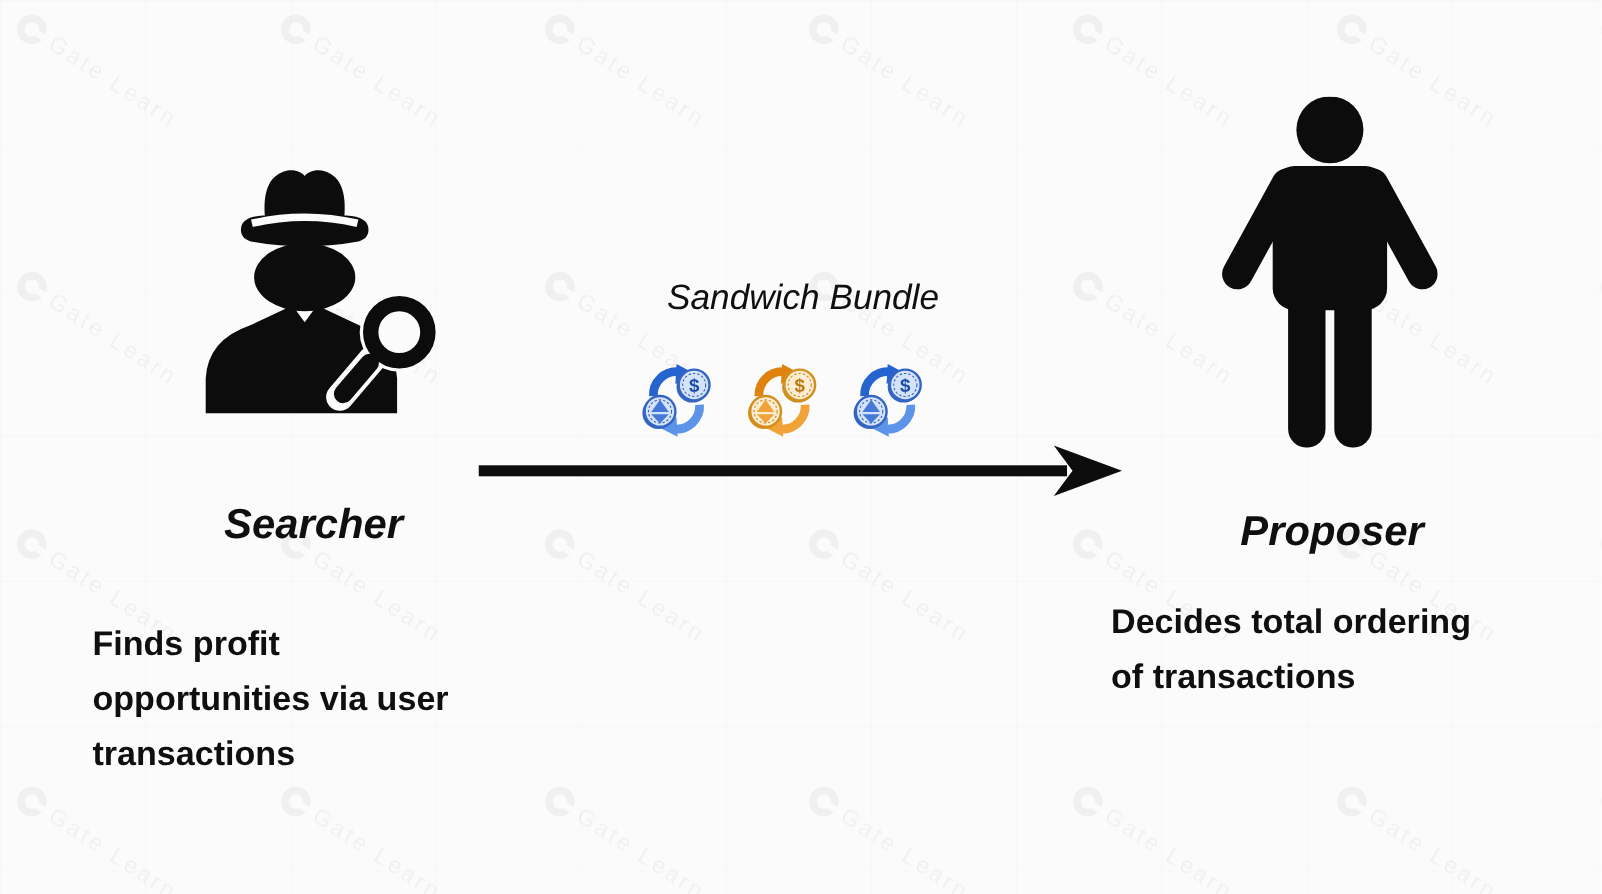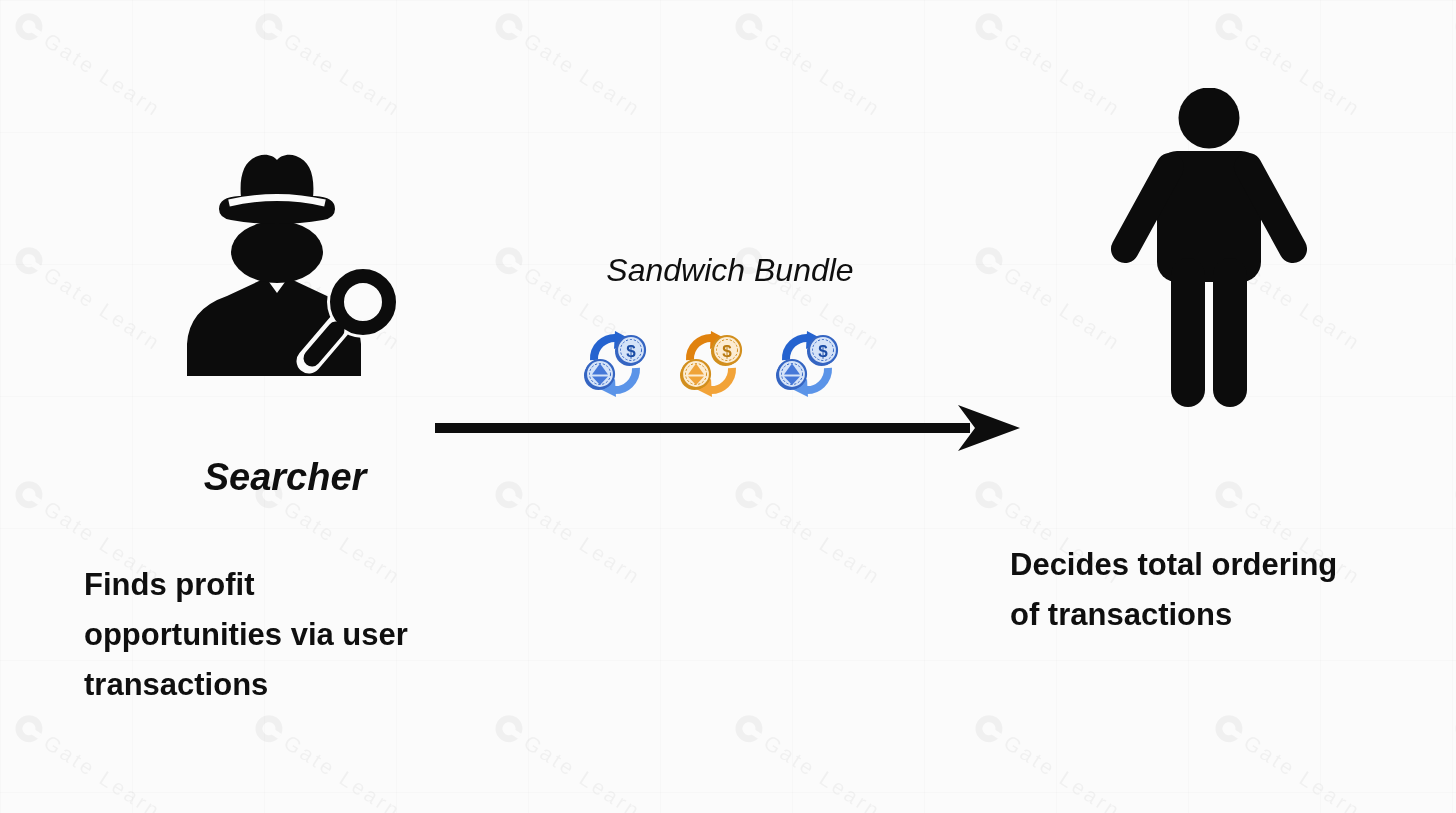--- a/index.html
+++ b/index.html
@@ -222,17 +222,18 @@
 
   <svg class="abs" style="left:1110px; top:88px;" width="197" height="319" viewBox="0 0 197 319" aria-hidden="true">
     <circle cx="99" cy="30" r="30.5" fill="#0c0c0c"></circle>
     <rect x="47" y="63" width="104" height="131" rx="20" fill="#0c0c0c"></rect>
     <line x1="60" y1="79" x2="15" y2="161" stroke="#0c0c0c" stroke-width="28" stroke-linecap="round"></line>
     <line x1="138" y1="79" x2="183" y2="161" stroke="#0c0c0c" stroke-width="28" stroke-linecap="round"></line>
     <rect x="61" y="170" width="34" height="149" rx="17" fill="#0c0c0c"></rect>
     <rect x="103" y="170" width="34" height="149" rx="17" fill="#0c0c0c"></rect>
   </svg>
 
+  <div class="abs role-label" style="left:1061px; top:462px; width:300px;">Proposer</div>
 
   <div class="abs role-desc" style="left:1010px; top:540px; width:400px;">Decides total ordering
 of transactions</div>
 
 </div>
 
 </body></html>

